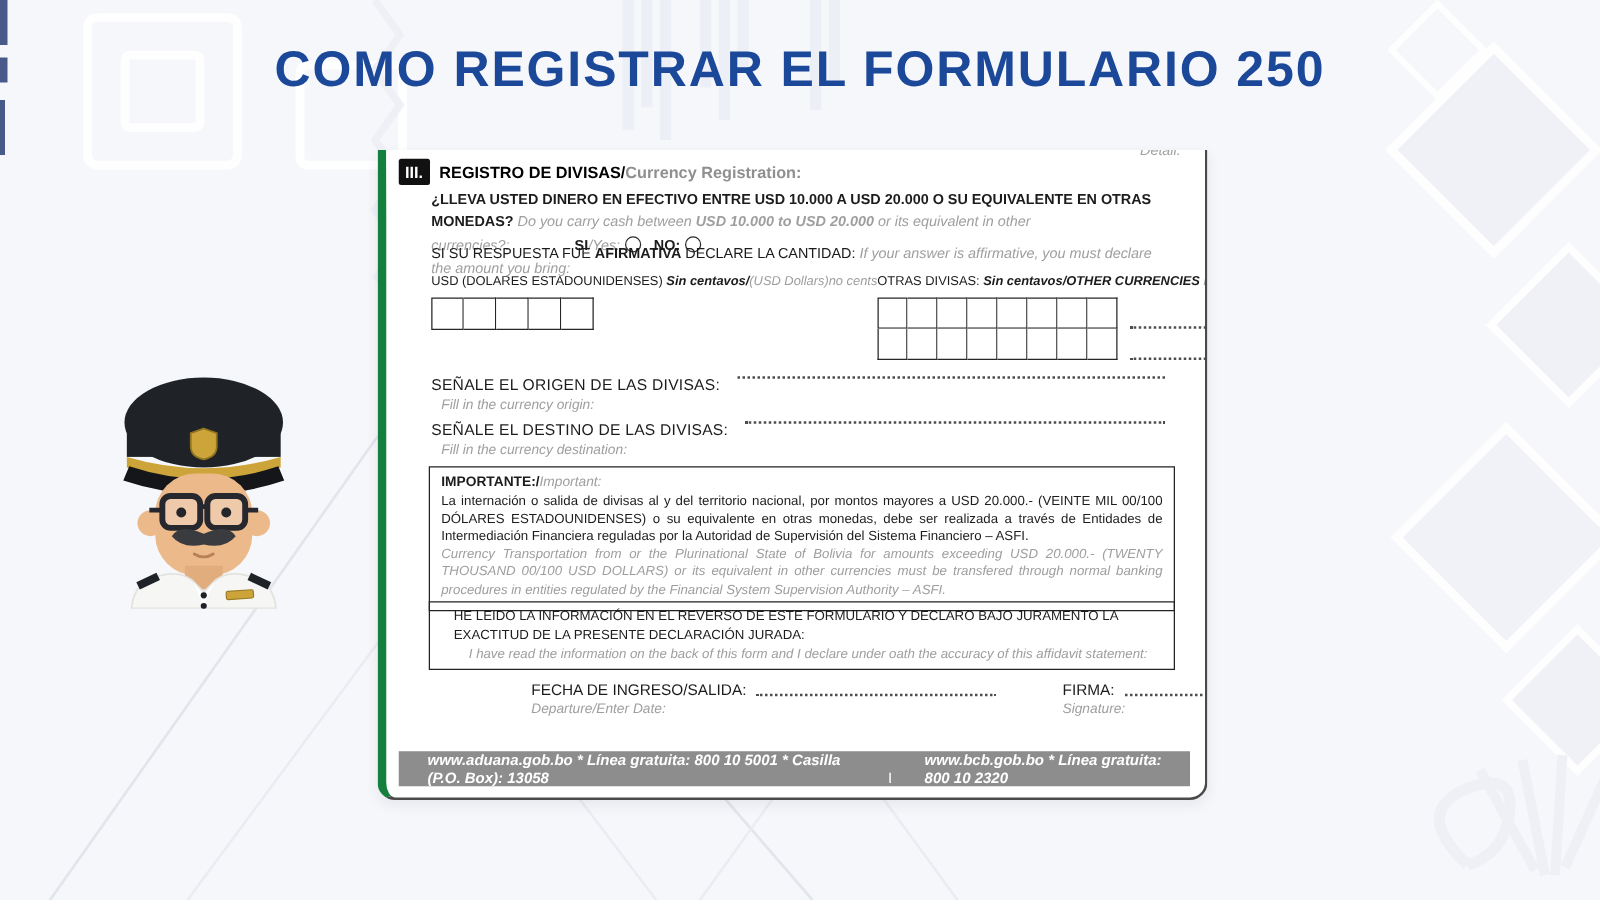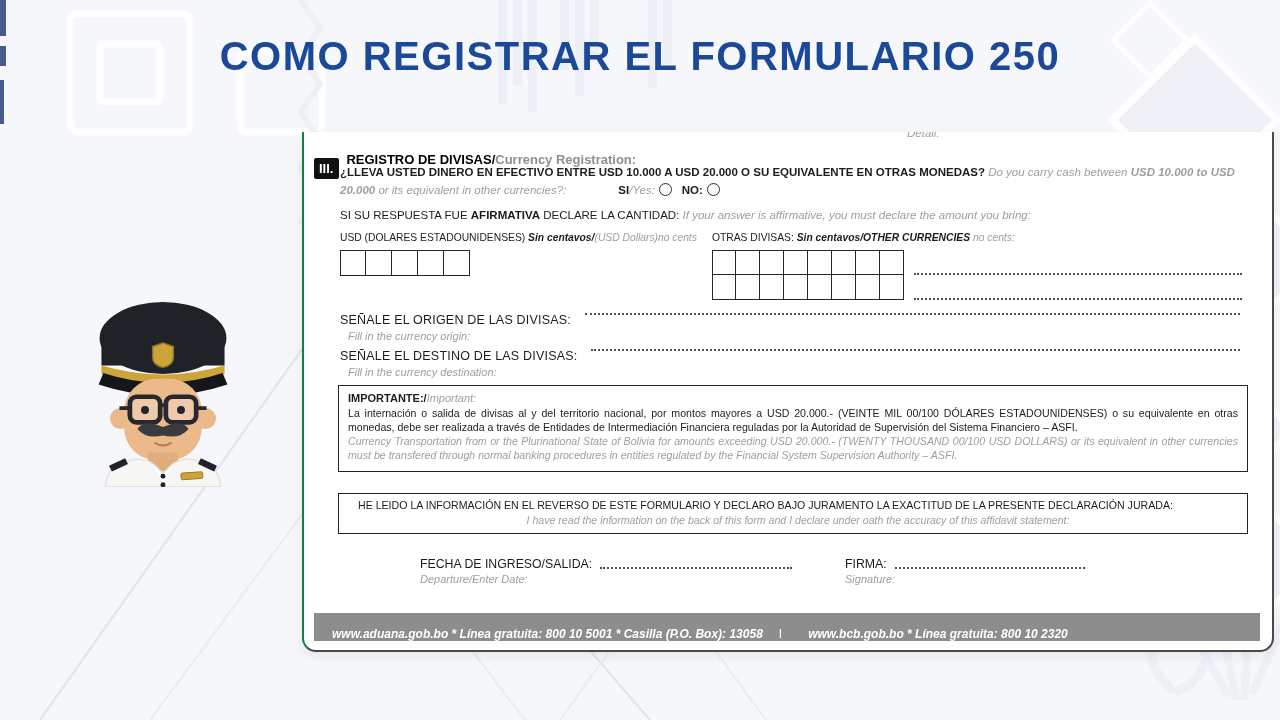--- a/index.html
+++ b/index.html
@@ -19,36 +19,36 @@
     text-align:center; z-index:2;
     font-size:40px; font-weight:800; letter-spacing:1.5px;
     color:#1c4899;
   }
 
   
   .officer { position:absolute; left:92px; top:286px; width:142px; z-index:3; }
 
   
   .form-card {
-    position:absolute; left:302px; top:132px; width:972px; height:520px;
+    position:absolute; left:302px; top:120px; width:664px; height:520px;
     background:#ffffff; z-index:2;
-    border-left:2px solid #15803d; border-right:2px solid #4a4a4a; border-bottom:2px solid #4a4a4a;
+    border-left:7px solid #15803d; border-right:2px solid #4a4a4a; border-bottom:2px solid #4a4a4a;
     border-radius:0 0 14px 14px;
     box-shadow:0 4px 10px rgba(40,50,90,0.08);
     overflow:hidden;
     font-size:11.5px; color:#1c1c1c;
   }
   .detail-remnant {
     position:absolute; top:-5px; left:603px;
     color:#a0a0a0; font-style:italic; font-size:11.5px;
   }
   .sec-header { position:absolute; top:7px; left:10px; display:flex; align-items:center; gap:7px; }
   .sec-num {
     background:#111; color:#fff; font-weight:bold; font-size:13px;
-    padding:3px 6px 3px 5px; border-radius:2px;margin-top:19px;
+    padding:3px 6px 3px 5px; border-radius:2px;
   }
   .sec-title-es { font-weight:bold; font-size:13px; color:#000000; }
   .sec-title-en { font-weight:bold; font-size:13px; color:#8f8f8f; }
 
   .es { color:#1c1c1c; }
   .en { color:#9e9e9e; font-style:italic; }
   .b  { font-weight:bold; }
 
   .question { position:absolute; top:31px; left:36px; right:26px; line-height:1.6; font-size:11.5px; }
   .question .es { font-weight:bold; }
@@ -105,21 +105,21 @@
   .sign-line { display:flex; align-items:flex-end; }
   .sign-label { font-size:12.3px; white-space:nowrap; }
   .sign-dots { border-bottom:2px dotted #4d4d4d; margin:0 0 2px 8px; }
   .dots-date { width:198px; } .dots-firma { width:190px; }
   .sign-sub { font-size:11px; margin-top:2px; }
 
   
   .form-footer {
     position:absolute; top:481px; left:10px; right:12px; height:28px;
     background:#8d8d8d; color:#fff; display:flex; align-items:flex-end;
-    font-size:12px; font-weight:bold; font-style:italic; padding-left:18px;
+    font-size:12px; font-weight:bold; font-style:italic; padding-left:23px;
   }
   .form-footer .sep { margin:0 26px 0 16px; font-style:normal; font-weight:normal; }
 </style>
 </head>
 <body>
 
 <svg class="bg-decor" viewBox="0 0 1280 720" xmlns="http://www.w3.org/2000/svg">
   <rect x="0" y="0" width="1280" height="720" fill="#f6f7fa"></rect>
 
   <g fill="#2a3f77" opacity="0.85">

